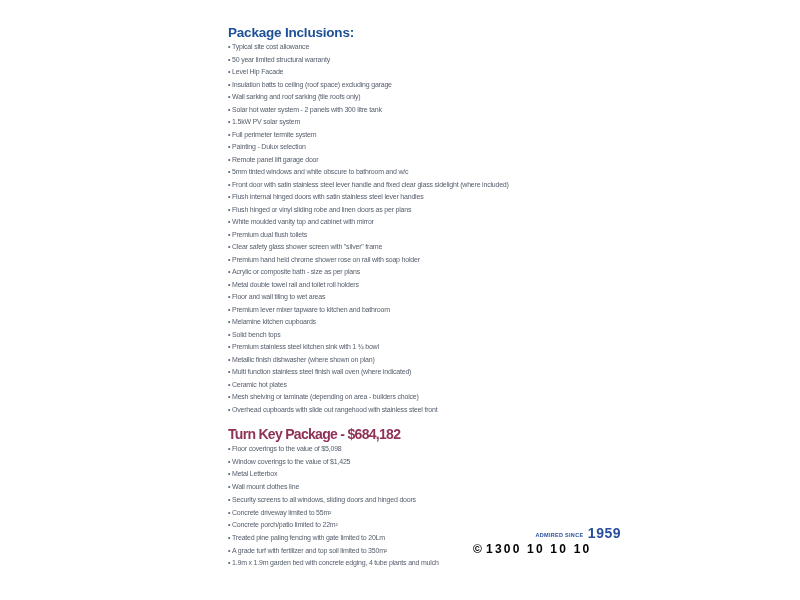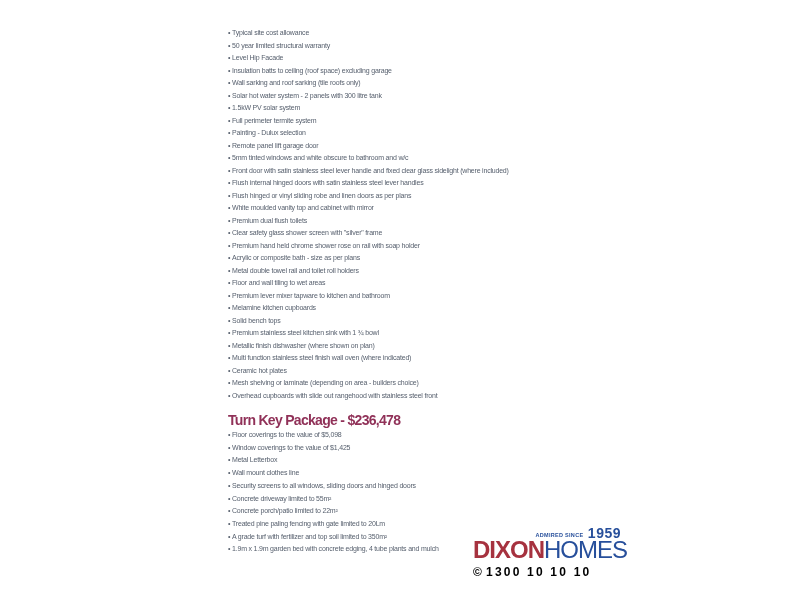--- a/index.html
+++ b/index.html
@@ -108,20 +108,21 @@
   }
   .logo .phone .phone-dial {
     margin-right: 2px;
   }
 </style>
 </head>
 <body>
 
 <div class="page">
   <div class="content">
+    <h1 class="section-title-1">Package Inclusions:</h1>
     <ul class="bullet-list">
         <li>Typical site cost allowance</li>
         <li>50 year limited structural warranty</li>
         <li>Level Hip Facade</li>
         <li>Insulation batts to ceiling (roof space) excluding garage</li>
         <li>Wall sarking and roof sarking (tile roofs only)</li>
         <li>Solar hot water system - 2 panels with 300 litre tank</li>
         <li>1.5kW PV solar system</li>
         <li>Full perimeter termite system</li>
         <li>Painting - Dulux selection</li>
@@ -140,40 +141,37 @@
         <li>Premium lever mixer tapware to kitchen and bathroom</li>
         <li>Melamine kitchen cupboards</li>
         <li>Solid bench tops</li>
         <li>Premium stainless steel kitchen sink with 1 ¾ bowl</li>
         <li>Metallic finish dishwasher (where shown on plan)</li>
         <li>Multi function stainless steel finish wall oven (where indicated)</li>
         <li>Ceramic hot plates</li>
         <li>Mesh shelving or laminate (depending on area - builders choice)</li>
         <li>Overhead cupboards with slide out rangehood with stainless steel front</li>
       </ul>
-    <h2 class="section-title-2">Turn Key Package - $236,478</h2>
+    <h2 class="section-title-2">Turn Key Package - $684,182</h2>
     <ul class="bullet-list turnkey">
         <li>Floor coverings to the value of $5,098</li>
         <li>Window coverings to the value of $1,425</li>
         <li>Metal Letterbox</li>
         <li>Wall mount clothes line</li>
         <li>Security screens to all windows, sliding doors and hinged doors</li>
         <li>Concrete driveway limited to 55m²</li>
         <li>Concrete porch/patio limited to 22m²</li>
         <li>Treated pine paling fencing with gate limited to 20Lm</li>
         <li>A grade turf with fertilizer and top soil limited to 350m²</li>
         <li>1.9m x 1.9m garden bed with concrete edging, 4 tube plants and mulch</li>
       </ul>
   </div>
 
   <div class="logo">
     <div class="tagline">
       <span class="tagline-small">ADMIRED SINCE</span>
       <span class="tagline-year">1959</span>
     </div>
-    <div class="brand">
-      <span class="dixon">DIXON</span><span class="homes">HOMES</span>
-    </div>
     <div class="phone">
       <span class="phone-dial">©</span><span>1300 10 10 10</span>
     </div>
   </div>
 </div>
 
 </body></html>

